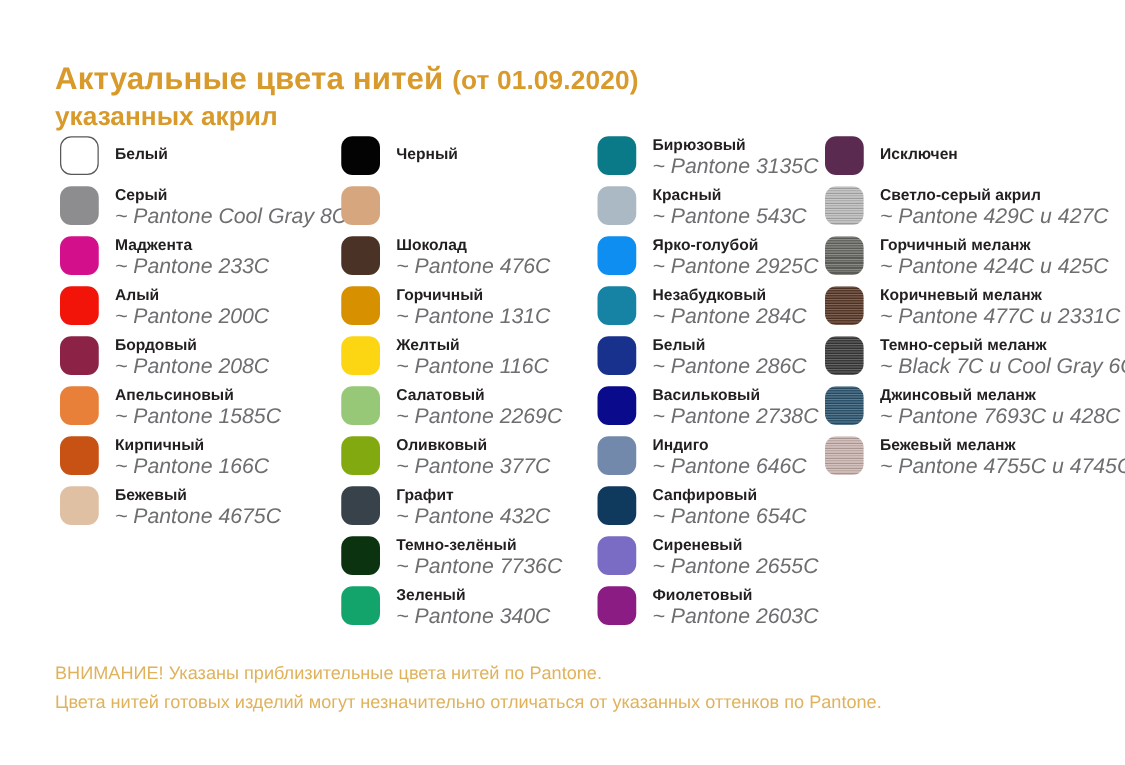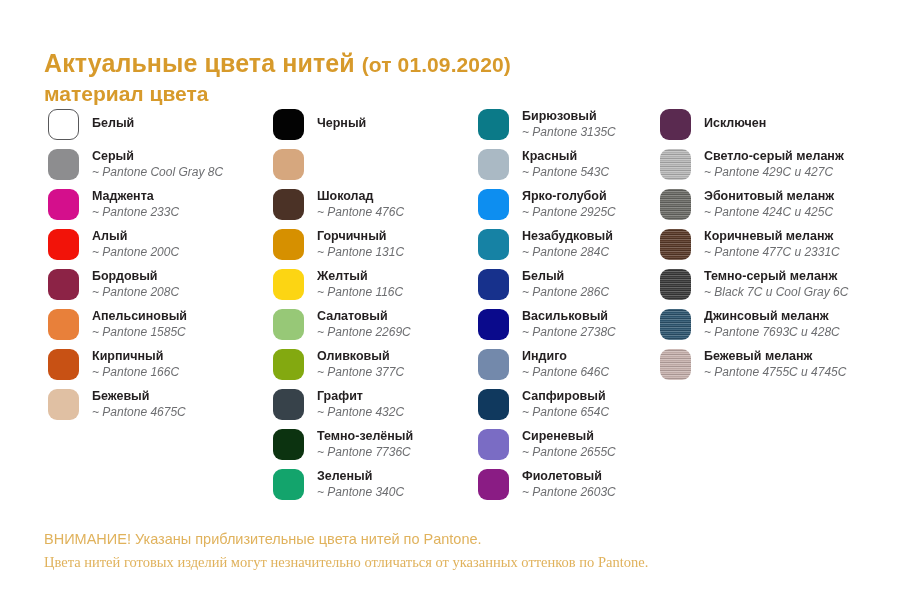--- a/index.html
+++ b/index.html
@@ -72,21 +72,21 @@
     display:block;
     font-size:12.5px;
     font-weight:bold;
     color:#231f20;
     line-height:14px;
     white-space:nowrap;
     margin-top:1px;
   }
   .cpant{
     display:block;
-    font-size:12px;
+    font-size:17px;
     font-style:italic;
     color:#6d6e71;
     line-height:15px;
     white-space:nowrap;
     margin-top:2px;
   }
   .cpant:empty{display:none;}
 
   
   .swatch-row.single .label-wrap{padding-top:7px;}
@@ -103,21 +103,21 @@
   }
 </style>
 </head>
 <body>
 
 <div id="header">
   <div class="title-line">
     <span class="title-main" style="color: rgb(215, 154, 43);">Актуальные цвета нитей</span>
     <span class="title-date" style="color: rgb(215, 154, 43);">(от 01.09.2020)</span>
   </div>
-  <div class="title-sub" style="color: rgb(215, 154, 43);">материал цвета</div>
+  <div class="title-sub" style="color: rgb(215, 154, 43);">указанных акрил</div>
 </div>
 
 <div id="palette">
     <div class="col col-0">
       <div class="swatch-row single">
         <div class="swatch bordered" style="background: rgb(255, 255, 255);"></div>
         <div class="label-wrap">
           <span class="cname">Белый</span>
         </div>
       </div>
@@ -313,28 +313,28 @@
     <div class="col col-3">
       <div class="swatch-row single">
         <div class="swatch" style="background: rgb(90, 42, 80);"></div>
         <div class="label-wrap">
           <span class="cname">Исключен</span>
         </div>
       </div>
       <div class="swatch-row">
         <div class="swatch" style="background: repeating-linear-gradient(0deg, rgba(255, 255, 255, 0.22) 0px, rgba(255, 255, 255, 0.22) 1px, rgba(0, 0, 0, 0.16) 1px, rgba(0, 0, 0, 0.16) 2px, rgba(255, 255, 255, 0.1) 2px, rgba(255, 255, 255, 0.1) 3px, rgba(0, 0, 0, 0.06) 3px, rgba(0, 0, 0, 0.06) 4px) rgb(185, 185, 185);"></div>
         <div class="label-wrap">
-          <span class="cname">Светло-серый меланж</span>
+          <span class="cname">Светло-серый акрил</span>
           <span class="cpant">~ Pantone 429С и 427С</span>
         </div>
       </div>
       <div class="swatch-row">
         <div class="swatch" style="background: repeating-linear-gradient(0deg, rgba(255, 255, 255, 0.22) 0px, rgba(255, 255, 255, 0.22) 1px, rgba(0, 0, 0, 0.16) 1px, rgba(0, 0, 0, 0.16) 2px, rgba(255, 255, 255, 0.1) 2px, rgba(255, 255, 255, 0.1) 3px, rgba(0, 0, 0, 0.06) 3px, rgba(0, 0, 0, 0.06) 4px) rgb(107, 107, 102);"></div>
         <div class="label-wrap">
-          <span class="cname">Эбонитовый меланж</span>
+          <span class="cname">Горчичный меланж</span>
           <span class="cpant">~ Pantone  424С и  425С</span>
         </div>
       </div>
       <div class="swatch-row">
         <div class="swatch" style="background: repeating-linear-gradient(0deg, rgba(255, 255, 255, 0.22) 0px, rgba(255, 255, 255, 0.22) 1px, rgba(0, 0, 0, 0.16) 1px, rgba(0, 0, 0, 0.16) 2px, rgba(255, 255, 255, 0.1) 2px, rgba(255, 255, 255, 0.1) 3px, rgba(0, 0, 0, 0.06) 3px, rgba(0, 0, 0, 0.06) 4px) rgb(90, 58, 41);"></div>
         <div class="label-wrap">
           <span class="cname">Коричневый меланж</span>
           <span class="cpant">~ Pantone 477С и 2331С</span>
         </div>
       </div>
@@ -357,14 +357,14 @@
         <div class="label-wrap">
           <span class="cname">Бежевый меланж</span>
           <span class="cpant">~ Pantone 4755С и 4745С</span>
         </div>
       </div>
     </div>
   </div>
 
 <div id="footer">
   <div class="foot-line" style="color: rgb(224, 178, 92);">ВНИМАНИЕ! Указаны приблизительные цвета нитей по Pantone.</div>
-  <div class="foot-line" style="color: rgb(224, 178, 92); font-family: Liberation Serif, serif;">Цвета нитей готовых изделий могут незначительно отличаться от указанных оттенков по Pantone.</div>
+  <div class="foot-line" style="color: rgb(224, 178, 92);">Цвета нитей готовых изделий могут незначительно отличаться от указанных оттенков по Pantone.</div>
 </div>
 
 </body></html>

